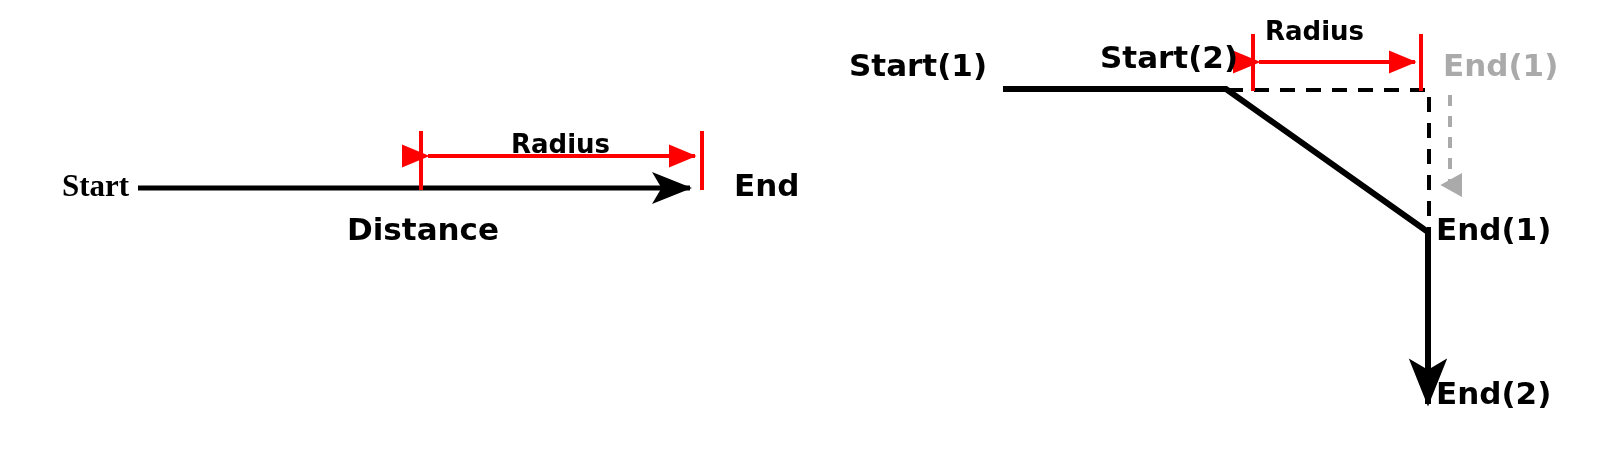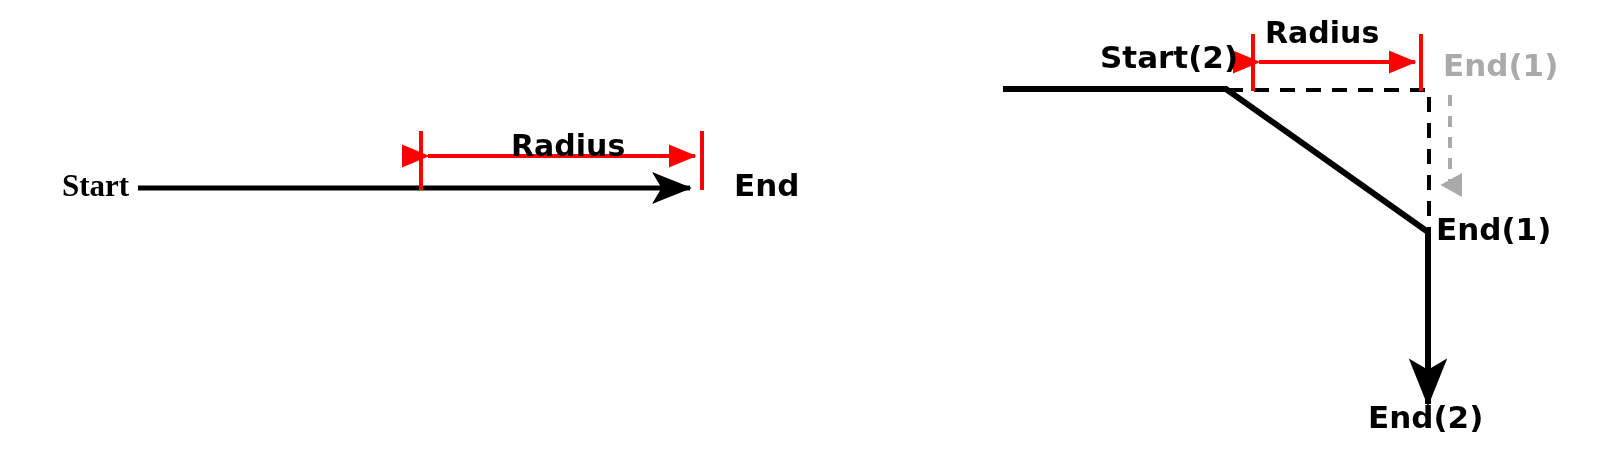--- a/index.html
+++ b/index.html
@@ -27,21 +27,21 @@
     position: absolute;
     font-family: "DejaVu Sans", "Liberation Sans", sans-serif;
     font-weight: bold;
     white-space: nowrap;
     line-height: 1;
     color: #000000;
   }
   .lbl-black  { color: #000000; }
   .lbl-gray   { color: #aaaaaa; }
   .sz-main    { font-size: 31px; }
-  .sz-dim     { font-size: 30px; }
+  .sz-dim     { font-size: 26px; }
 </style>
 </head>
 <body>
 
 <div id="canvas">
 
   <svg class="layer" viewBox="0 0 1609 467">
     <defs>
       <marker id="arrowBlack" markerWidth="9" markerHeight="9" refX="7.6" refY="3.2" orient="auto" markerUnits="strokeWidth">
         <path d="M0,0 L8,3.2 L0,6.4 L1.9,3.2 z" fill="#000000"></path>
@@ -80,27 +80,29 @@
       <line x1="1259" y1="62" x2="1415" y2="62" stroke="#ff0000" stroke-width="4" marker-start="url(#arrowRedL)" marker-end="url(#arrowRedR)"></line>
 
       <line x1="1450" y1="95" x2="1450" y2="185" stroke="#aaaaaa" stroke-width="4" stroke-dasharray="11,10" marker-end="url(#arrowGray)"></line>
     </g>
   </svg>
 
   <div class="lbl lbl-black sz-main" style="left:62px; top:170px;font-family:Liberation Serif, serif;">Start</div>
 
   <div class="lbl lbl-black sz-main" style="left:734px; top:170px;">End</div>
 
+  <div class="lbl lbl-black sz-main" style="left:347px; top:214px;">Distance</div>
 
   <div class="lbl lbl-black sz-dim" style="left:511px; top:131px;">Radius</div>
 
+  <div class="lbl lbl-black sz-main" style="left:849px; top:50px;">Start(1)</div>
 
   <div class="lbl lbl-black sz-main" style="left:1100px; top:42px;">Start(2)</div>
 
   <div class="lbl lbl-black sz-dim" style="left:1265px; top:18px;">Radius</div>
 
   <div class="lbl lbl-gray sz-main" style="left:1443px; top:50px;">End(1)</div>
 
   <div class="lbl lbl-black sz-main" style="left:1436px; top:214px;">End(1)</div>
 
-  <div class="lbl lbl-black sz-main" style="left:1368px; top:378px;margin-top:24px;">End(2)</div>
+  <div class="lbl lbl-black sz-main" style="left:1436px; top:378px;">End(2)</div>
 
 </div>
 
 </body></html>

